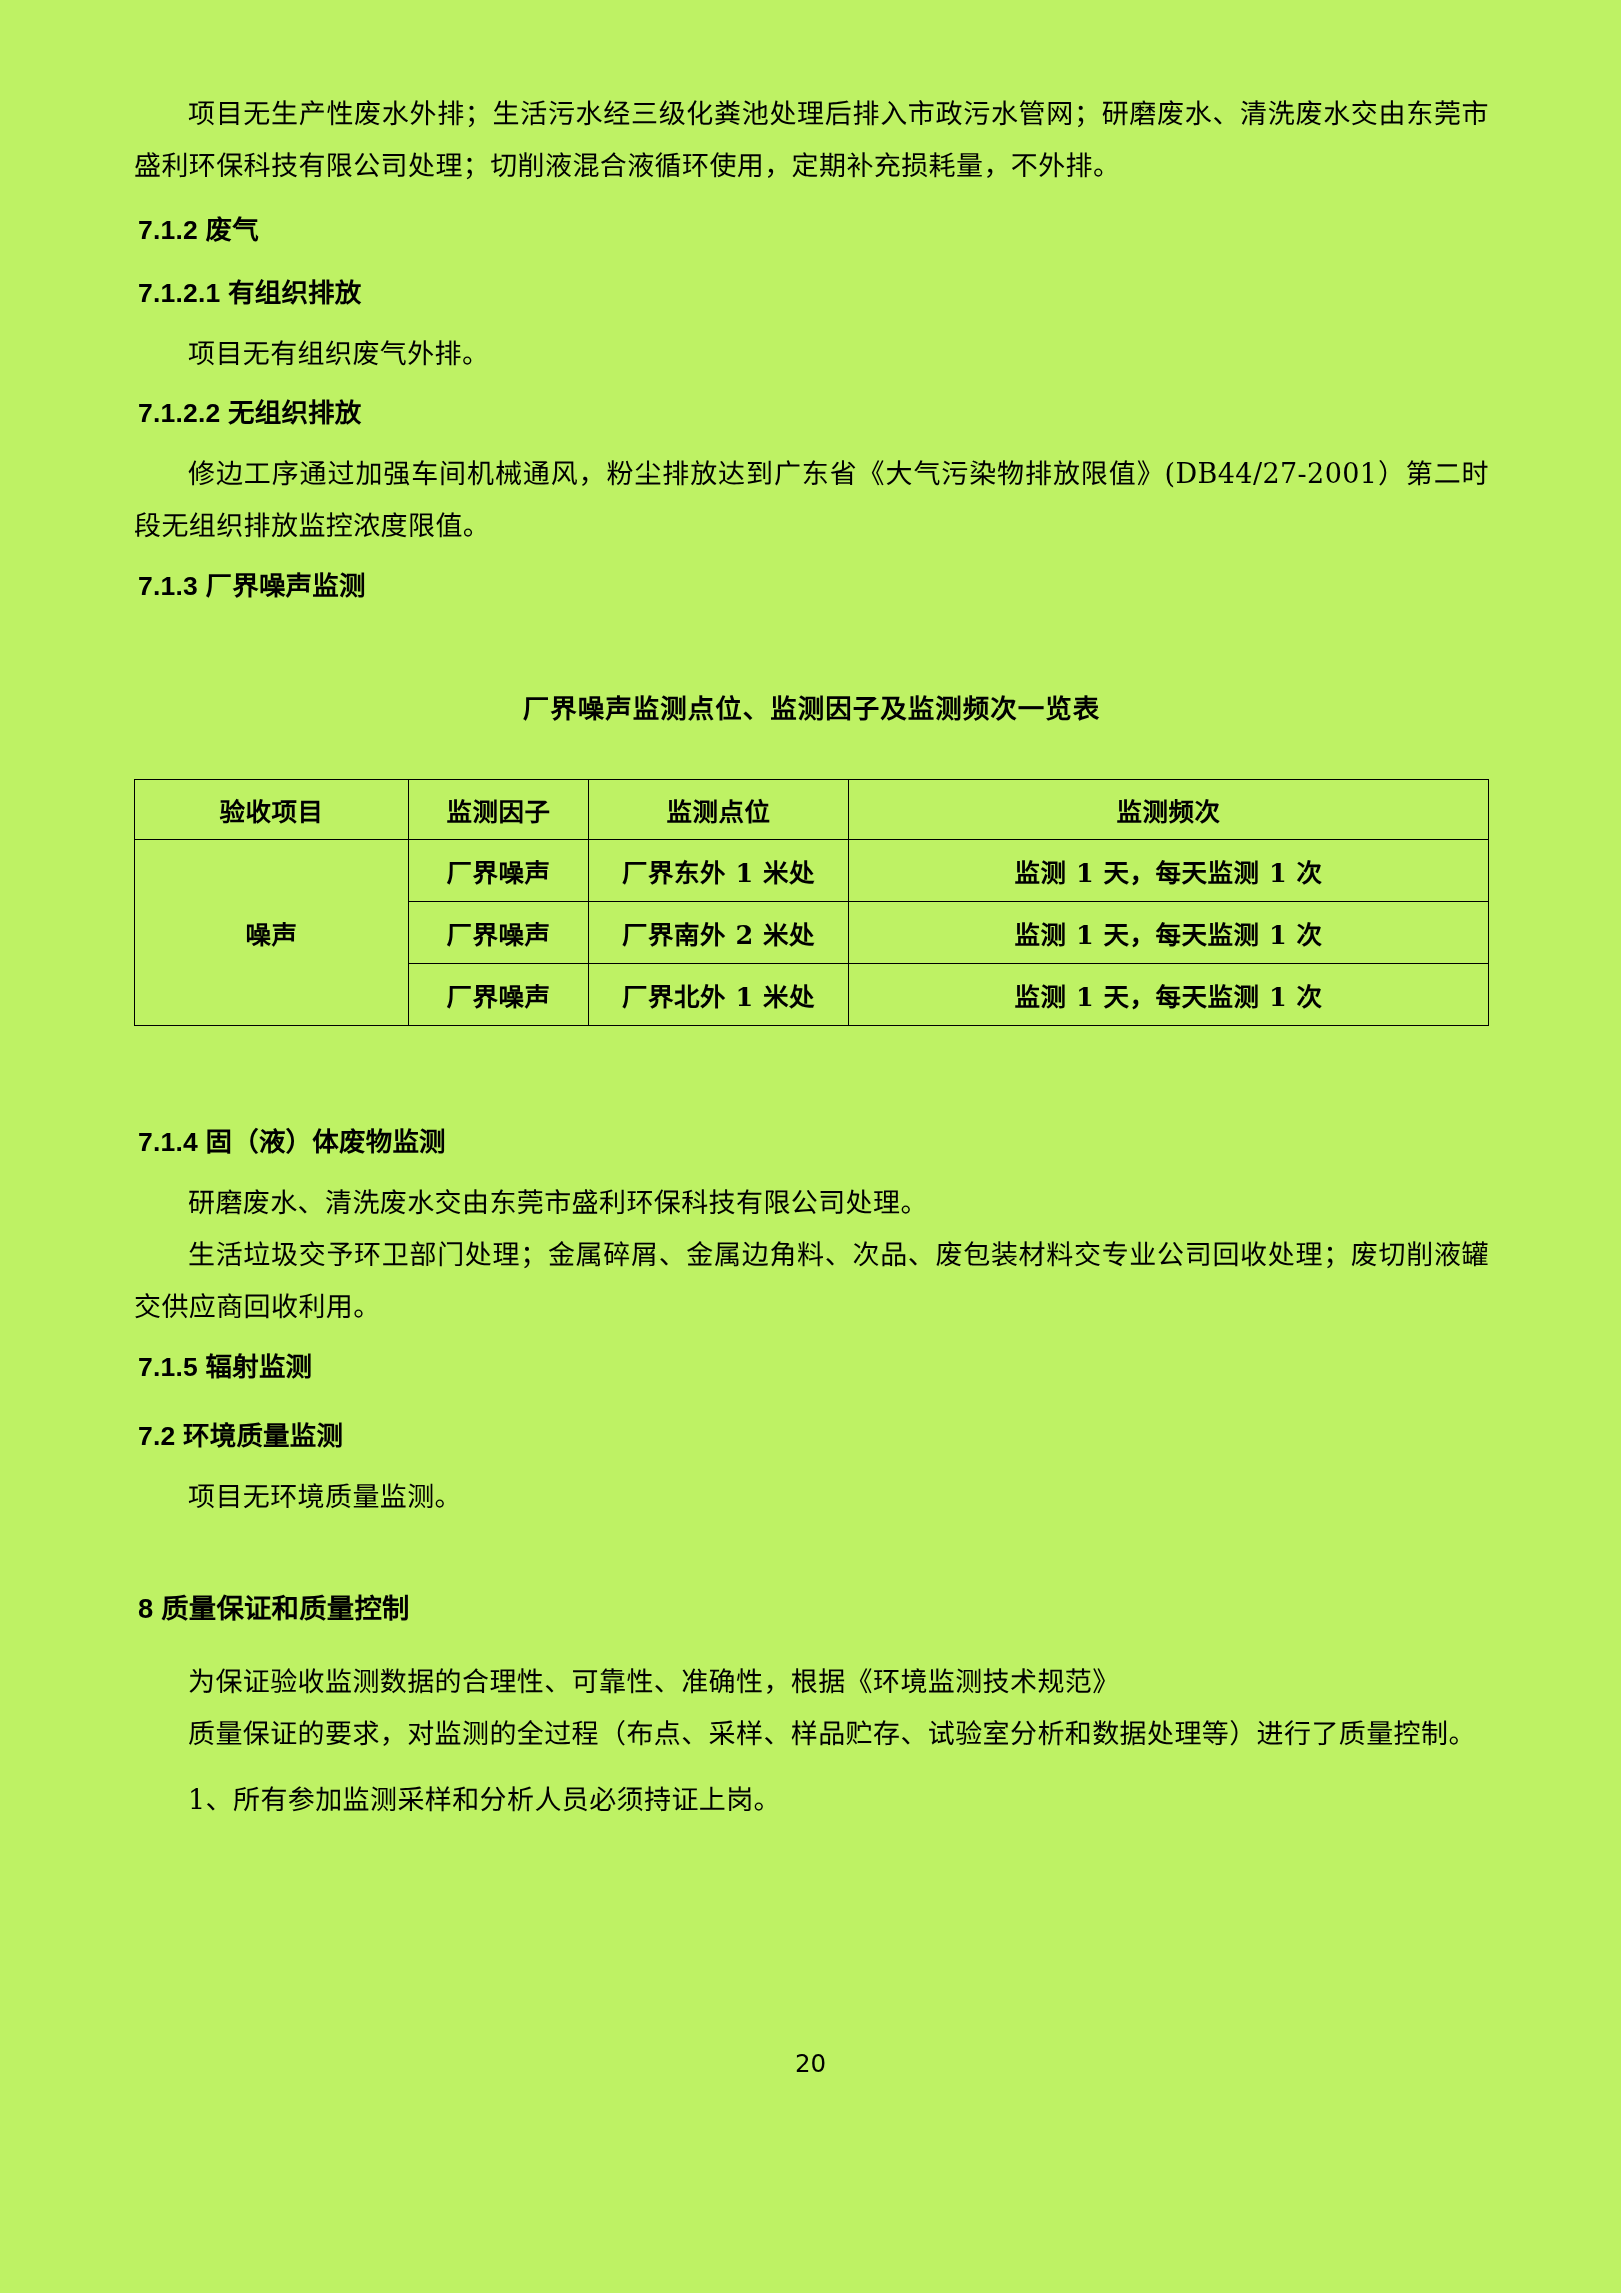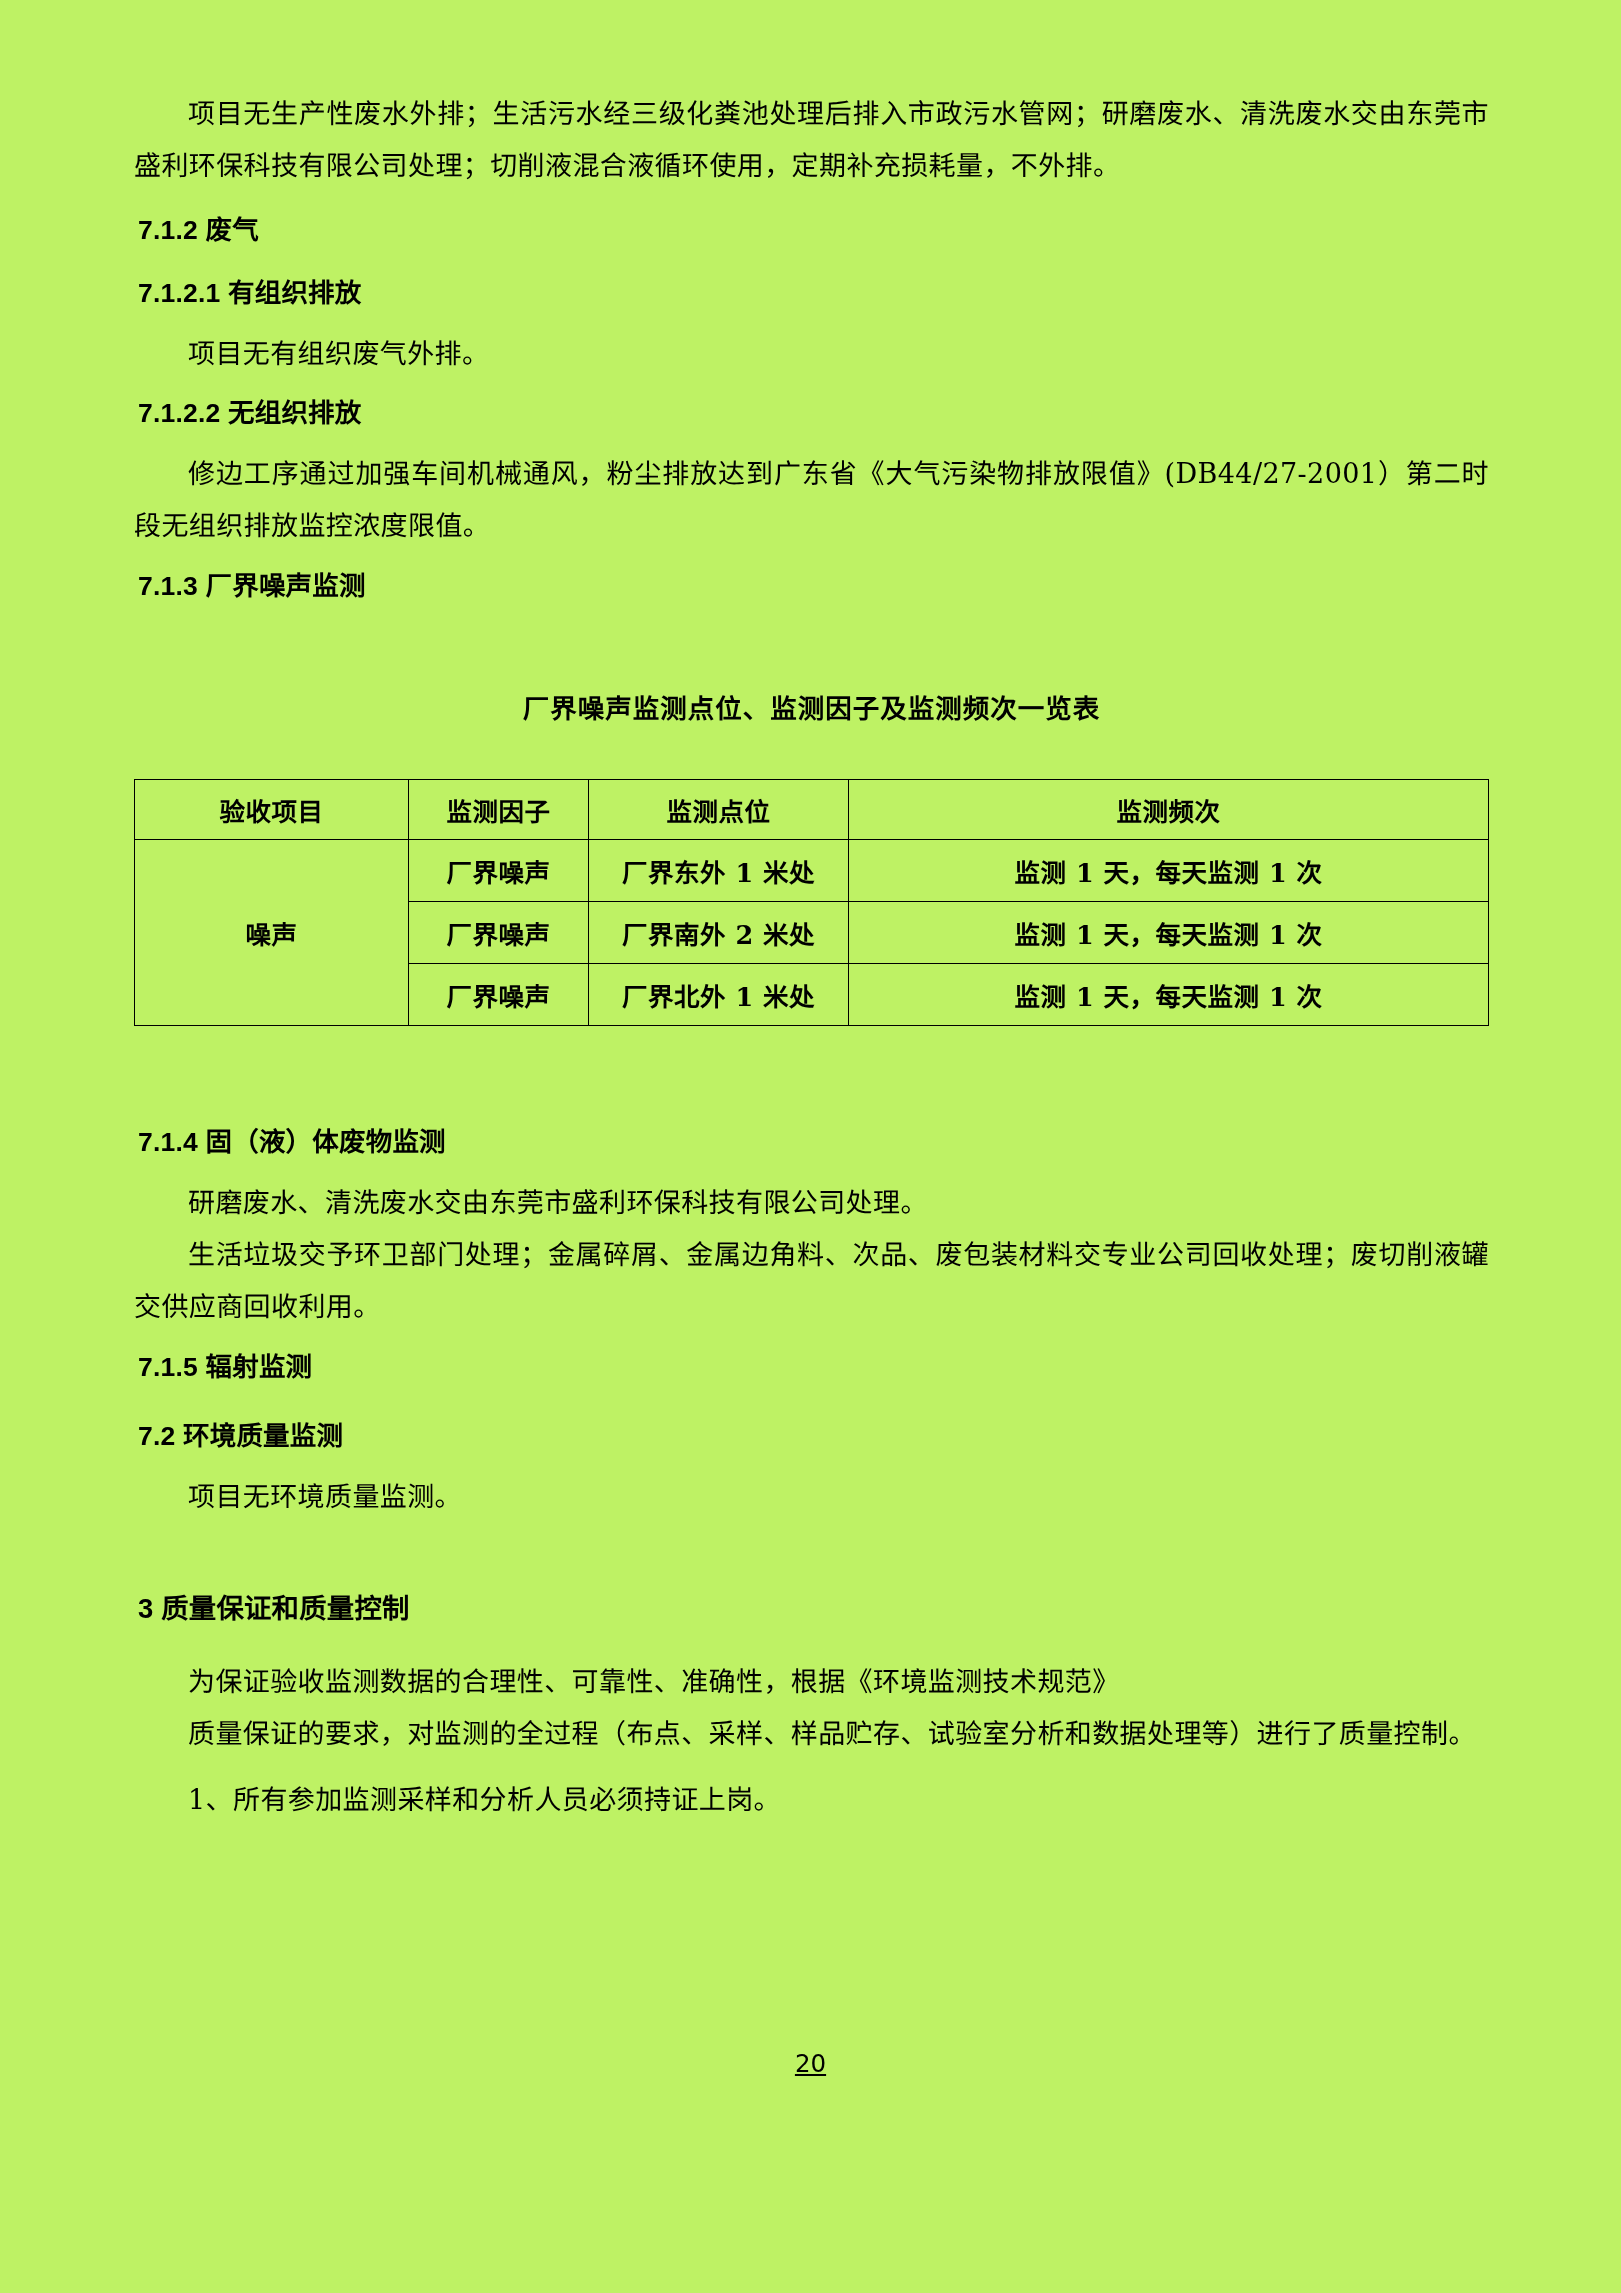--- a/index.html
+++ b/index.html
@@ -97,21 +97,20 @@
   
   .page-number {
     position: absolute;
     left: 0;
     right: 0;
     top: 2049px;
     text-align: center;
     font-family: "DejaVu Sans", "Liberation Sans", sans-serif;
     font-size: 24.5px;
     color: #000000;
-    text-decoration: underline;
   }
 </style>
 </head>
 <body>
 
 <div class="page">
   <div class="content">
 
     <div class="sp-90"></div>
 
@@ -188,21 +187,21 @@
 
     <div class="sp-6"></div>
 
     <div class="sp-6"></div>
     <h2 class="heading">7.2 环境质量监测</h2>
 
     <div class="sp-6"></div>
     <p class="para">项目无环境质量监测。</p>
 
     <div class="sp-58"></div>
-    <h2 class="heading big">3 质量保证和质量控制</h2>
+    <h2 class="heading big">8 质量保证和质量控制</h2>
 
     <div class="sp-20"></div>
     <p class="para">为保证验收监测数据的合理性、可靠性、准确性，根据《环境监测技术规范》</p>
     <p class="para">质量保证的要求，对监测的全过程（布点、采样、样品贮存、试验室分析和数据处理等）进行了质量控制。</p>
 
     <div class="sp-14"></div>
     <p class="para">1、所有参加监测采样和分析人员必须持证上岗。</p>
 
   </div>
 

